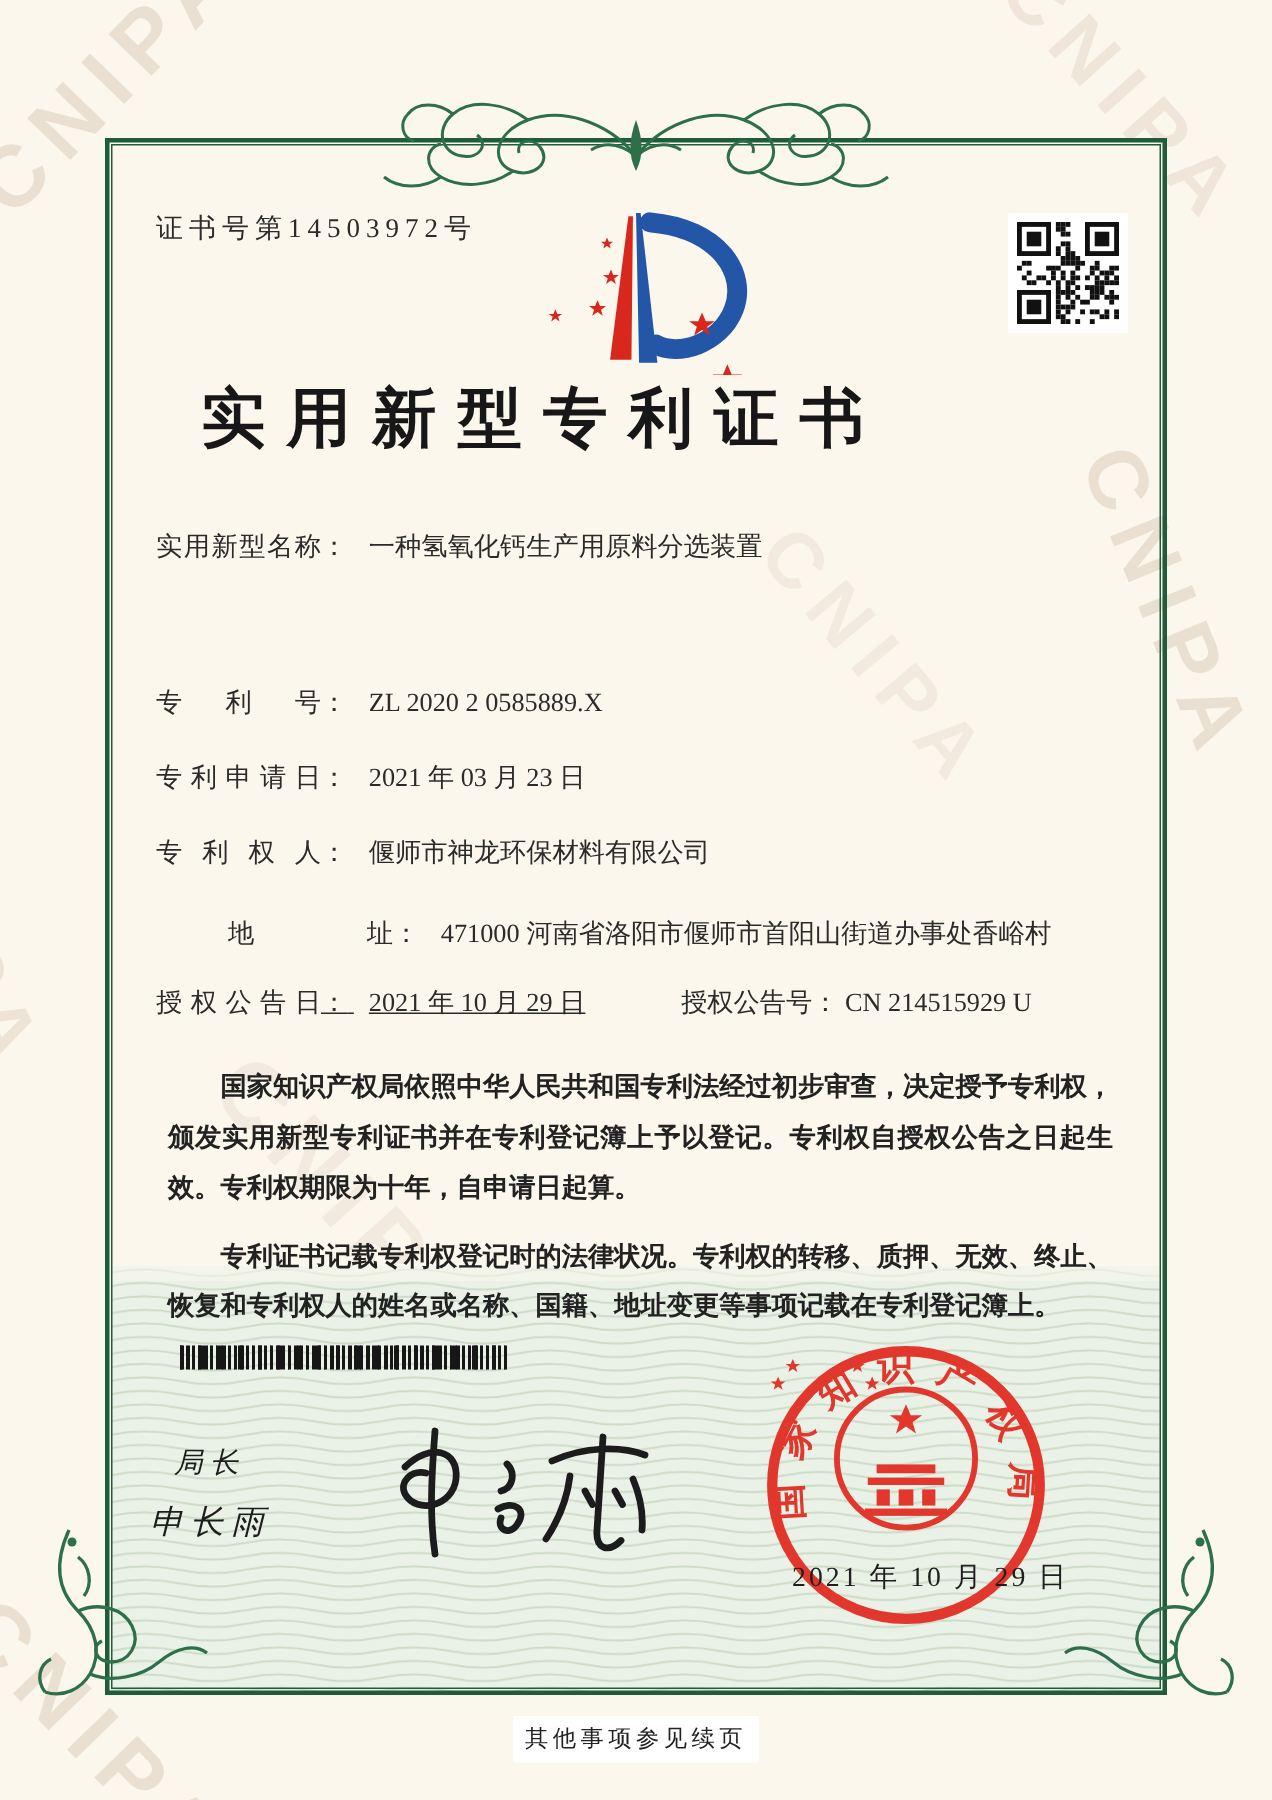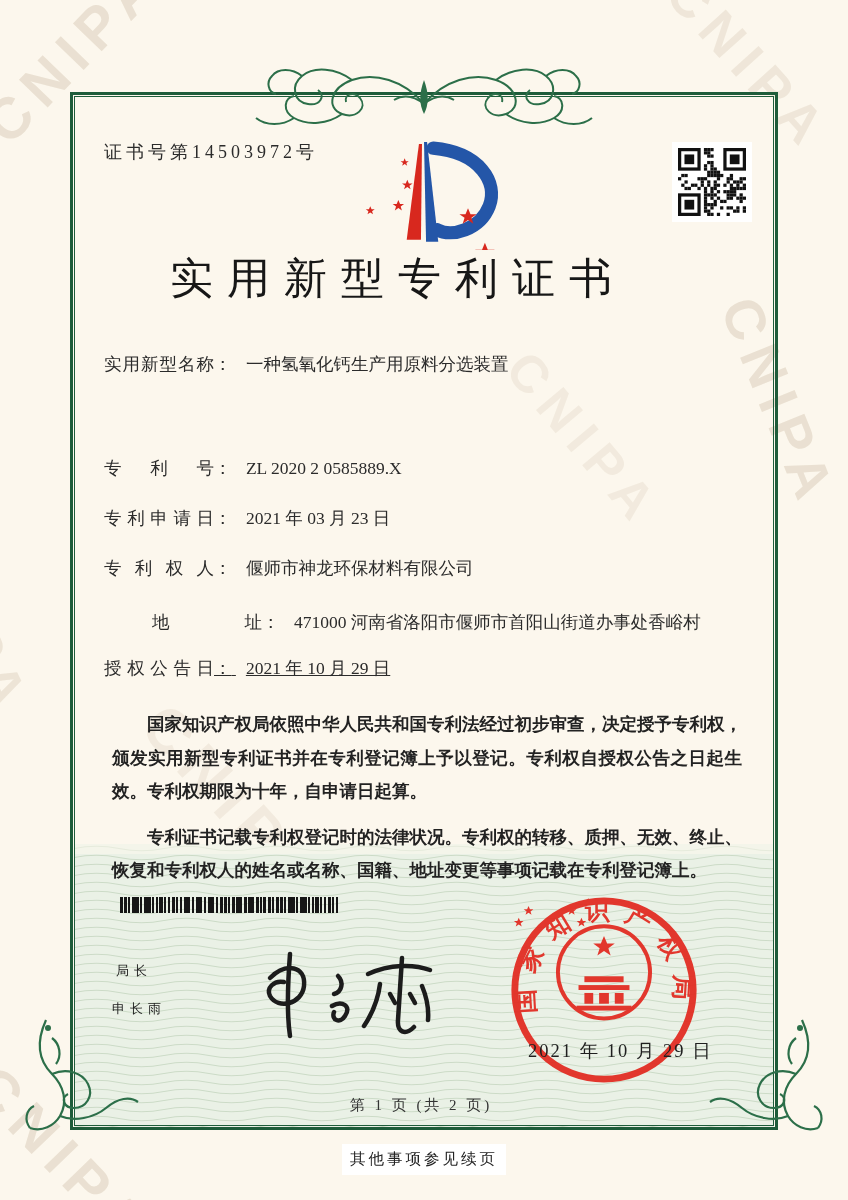--- a/index.html
+++ b/index.html
@@ -28,21 +28,21 @@
   .ornament{position:absolute; z-index:3; pointer-events:none;}
   
   .certno{
     position:absolute; left:104px; top:140px; font-size:18px; letter-spacing:4px; z-index:4;font-family:Liberation Serif, serif;
   }
   .logo{position:absolute; left:338px; top:138px; width:170px; height:112px; z-index:4;}
   .qrpatch{position:absolute; left:672px; top:142px; width:80px; height:80px; background:#fff; z-index:4;}
   .qr{position:absolute; left:678px; top:148px; width:68px; height:68px; z-index:5; background:#fff;}
   .title{
     position:absolute; left:70px; top:250px; width:584px; text-align:center;
-    font-size:43px; font-weight:normal; letter-spacing:14px; color:#171717; z-index:4;padding-left:36px;
+    font-size:43px; font-weight:bold; letter-spacing:14px; color:#171717; z-index:4;
   }
   
   .row{position:absolute; left:104px; font-size:17.5px; z-index:4; white-space:nowrap;}
   .flabel{
     display:inline-block; width:110px; text-align:justify; text-align-last:justify;
     text-justify:inter-character; vertical-align:top;
   }
   .fvalue{margin-left:10px;}
   .row2col .col2{position:absolute; left:350px; top:0; white-space:nowrap;}
   
@@ -52,24 +52,24 @@
   }
   .body-text p{margin:12px; text-indent:2em;font-weight:bold;}
   
   .barcode{
     position:absolute; left:120px; top:897px; width:218px; height:16px; z-index:4;
     background:
       repeating-linear-gradient(90deg,#161616 0 2px,transparent 2px 4px),
       repeating-linear-gradient(90deg,#161616 0 1px,transparent 1px 6px),
       repeating-linear-gradient(90deg,#161616 0 3px,transparent 3px 13px);
   }
-  .director-title{position:absolute; left:116px; top:962px; font-size:13px; letter-spacing:5px; z-index:4;
-    font-family:"Liberation Sans","DejaVu Sans",sans-serif; color:#1d1d1d;}
-  .director-name{position:absolute; left:112px; top:1000px; font-size:13px; letter-spacing:5px; z-index:4;
-    font-family:"Liberation Sans","DejaVu Sans",sans-serif; color:#1d1d1d;}
+  .director-title{position:absolute; left:116px; top:962px; font-size:19px; letter-spacing:5px; z-index:4;
+    font-family:"Liberation Sans","DejaVu Sans",sans-serif; color:#1d1d1d;font-style:italic;}
+  .director-name{position:absolute; left:100px; top:1000px; font-size:22px; letter-spacing:5px; z-index:4;
+    font-family:"Liberation Sans","DejaVu Sans",sans-serif; color:#1d1d1d;font-style:italic;}
   .signature{position:absolute; left:252px; top:946px; width:200px; height:98px; z-index:4;}
   .seal{position:absolute; left:506px; top:892px; width:196px; height:196px; z-index:5;}
   .seal-date{
     position:absolute; left:528px; top:1038px; font-size:18.5px; letter-spacing:2px;
     color:#1f1f1f; z-index:6; white-space:nowrap;
   }
   .pageinfo{
     position:absolute; left:70px; top:1096px; width:702px; text-align:center;
     font-size:15px; letter-spacing:3px; z-index:4; color:#333;
   }
@@ -301,20 +301,24 @@
     <span class="flabel">专利权人</span><span>：</span>
     <span class="fvalue">偃师市神龙环保材料有限公司</span>
   </div>
   <div class="row" style="top:610px;margin-left:48px;">
     <span class="flabel">地址</span><span>：</span>
     <span class="fvalue">471000 河南省洛阳市偃师市首阳山街道办事处香峪村</span>
   </div>
   <div class="row row2col" style="top:656px;text-decoration:underline;">
     <span class="flabel">授权公告日</span><span>：</span>
     <span class="fvalue">2021 年 10 月 29 日</span>
+    <span class="col2">
+      <span>授权公告号</span><span>：</span>
+      <span>CN 214515929 U</span>
+    </span>
   </div>
 
   <div class="body-text">
     <p>国家知识产权局依照中华人民共和国专利法经过初步审查，决定授予专利权，颁发实用新型专利证书并在专利登记簿上予以登记。专利权自授权公告之日起生效。专利权期限为十年，自申请日起算。</p>
     <p>专利证书记载专利权登记时的法律状况。专利权的转移、质押、无效、终止、恢复和专利权人的姓名或名称、国籍、地址变更等事项记载在专利登记簿上。</p>
   </div>
 
   <div class="barcode"></div>
 
   <div class="director-title">局长</div>
@@ -355,16 +359,15 @@
         <rect x="74" y="95" width="52" height="5"></rect>
         <rect x="80" y="103" width="9" height="11"></rect>
         <rect x="95" y="103" width="10" height="11"></rect>
         <rect x="111" y="103" width="9" height="11"></rect>
         <rect x="72" y="116" width="56" height="5"></rect>
       </g>
     </g>
   </svg>
   <div class="seal-date">2021 年 10 月 29 日</div>
 
-  <div class="pageinfo">第 1 页 (共 2 页)</div>
   <div class="footnote">其他事项参见续页</div>
 
 </div>
 
 </body></html>

